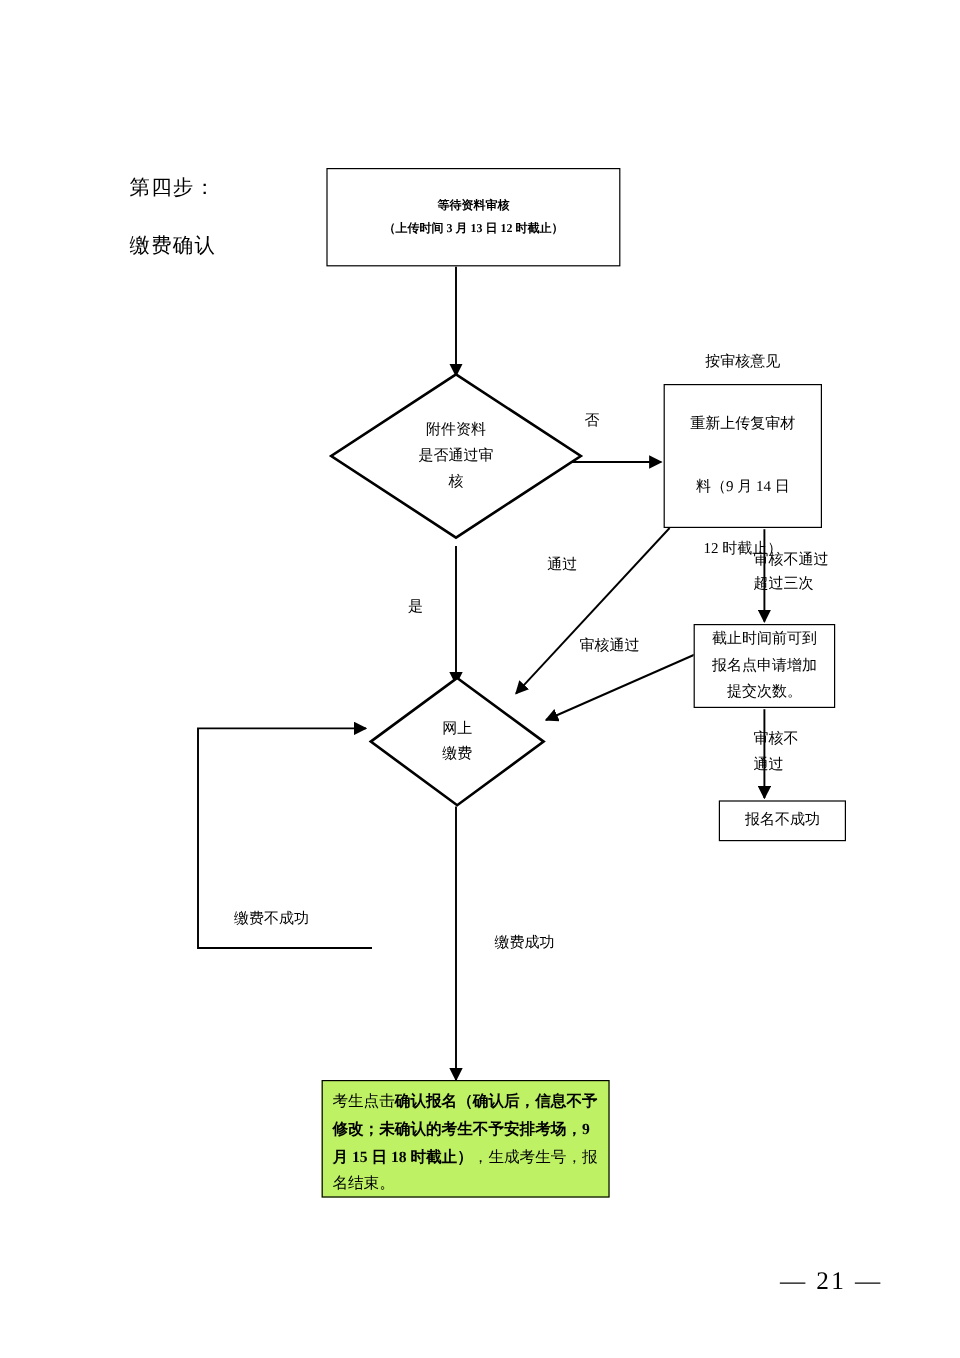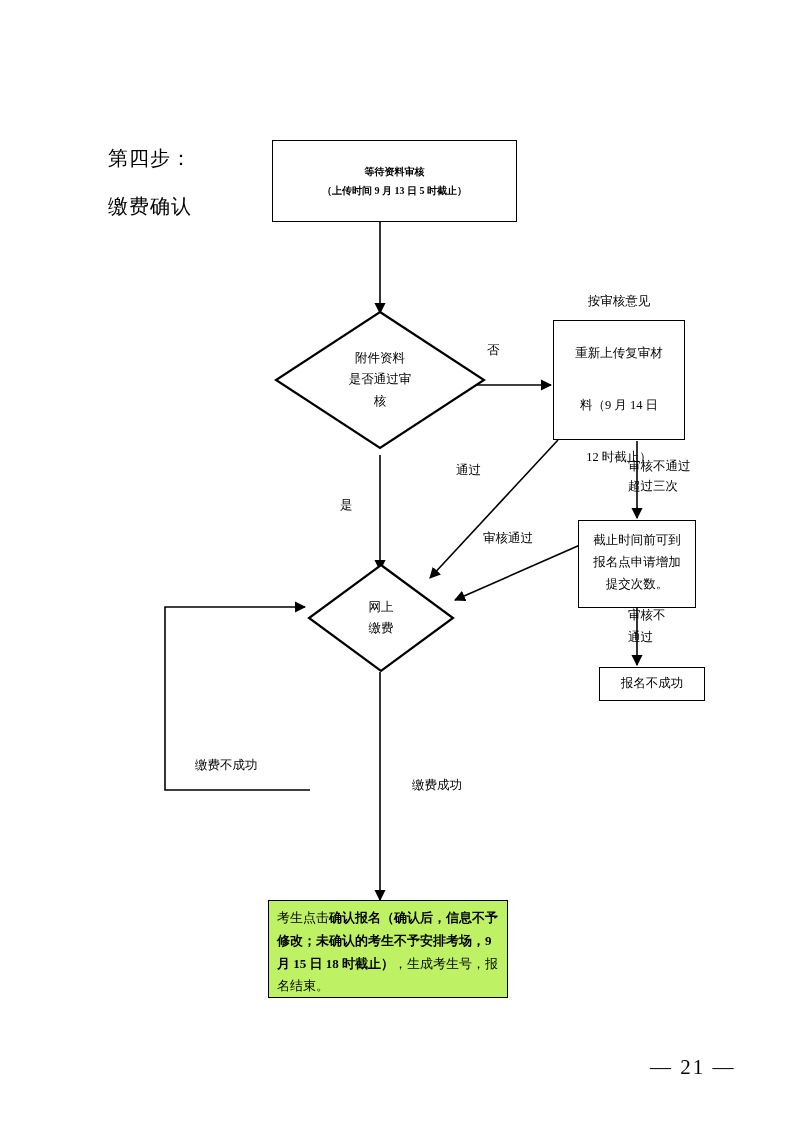--- a/index.html
+++ b/index.html
@@ -16,21 +16,21 @@
     width: 800px;
     height: 1132px;
     overflow: hidden;
     background: #ffffff;
   }
   .abs { position: absolute; }
 
   
   .step-label {
     font-family: "Liberation Serif", serif;
-    font-size: 20px;
+    font-size: 17px;
     letter-spacing: 1px;
     white-space: nowrap;
   }
 
   
   .box {
     border: 1.5px solid #000;
     box-sizing: border-box;
     display: flex;
     flex-direction: column;
@@ -133,42 +133,42 @@
     <line x1="380" y1="672" x2="380" y2="900" stroke="#000" stroke-width="1.6" marker-end="url(#arrow)"></line>
 
     <polyline points="310,790 165,790 165,607 305,607" fill="none" stroke="#000" stroke-width="1.6" marker-end="url(#arrow)"></polyline>
   </svg>
 
   <div class="abs step-label" style="left:108px; top:145px;">第四步：</div>
   <div class="abs step-label" style="left:108px; top:193px;">缴费确认</div>
 
   <div class="abs box box-bold" style="left:272px; top:140px; width:245px; height:82px;">
     <div class="line">等待资料审核</div>
-    <div class="line">（上传时间 9 月 13 日 5 时截止）</div>
+    <div class="line">（上传时间 3 月 13 日 12 时截止）</div>
   </div>
 
   <div class="abs diamond-wrap" style="left:274px; top:310px; width:212px; height:140px;">
     <svg class="diamond-shape" viewBox="0 0 212 140" preserveAspectRatio="none">
       <polygon points="106,2 210,70 106,138 2,70" fill="#fff" stroke="#000" stroke-width="2.2"></polygon>
     </svg>
     <div class="diamond-text">
       <div>附件资料</div>
       <div>是否通过审</div>
       <div>核</div>
     </div>
   </div>
 
   <div class="abs box box-normal" style="left:553px; top:320px; width:132px; height:120px;gap:30px;">
     <div class="line">按审核意见</div>
     <div class="line">重新上传复审材</div>
     <div class="line">料（9 月 14 日</div>
     <div class="line">12 时截止）</div>
   </div>
 
-  <div class="abs box box-normal" style="left:578px; top:520px; width:118px; height:88px;font-family:Liberation Mono, monospace;">
+  <div class="abs box box-normal" style="left:578px; top:520px; width:118px; height:70px;">
     <div class="line">截止时间前可到</div>
     <div class="line">报名点申请增加</div>
     <div class="line">提交次数。</div>
   </div>
 
   <div class="abs box box-normal" style="left:585px; top:667px; width:106px; height:34px;margin-left:14px;">
     <div class="line">报名不成功</div>
   </div>
 
   <div class="abs diamond-wrap" style="left:307px; top:563px; width:148px; height:110px;">

